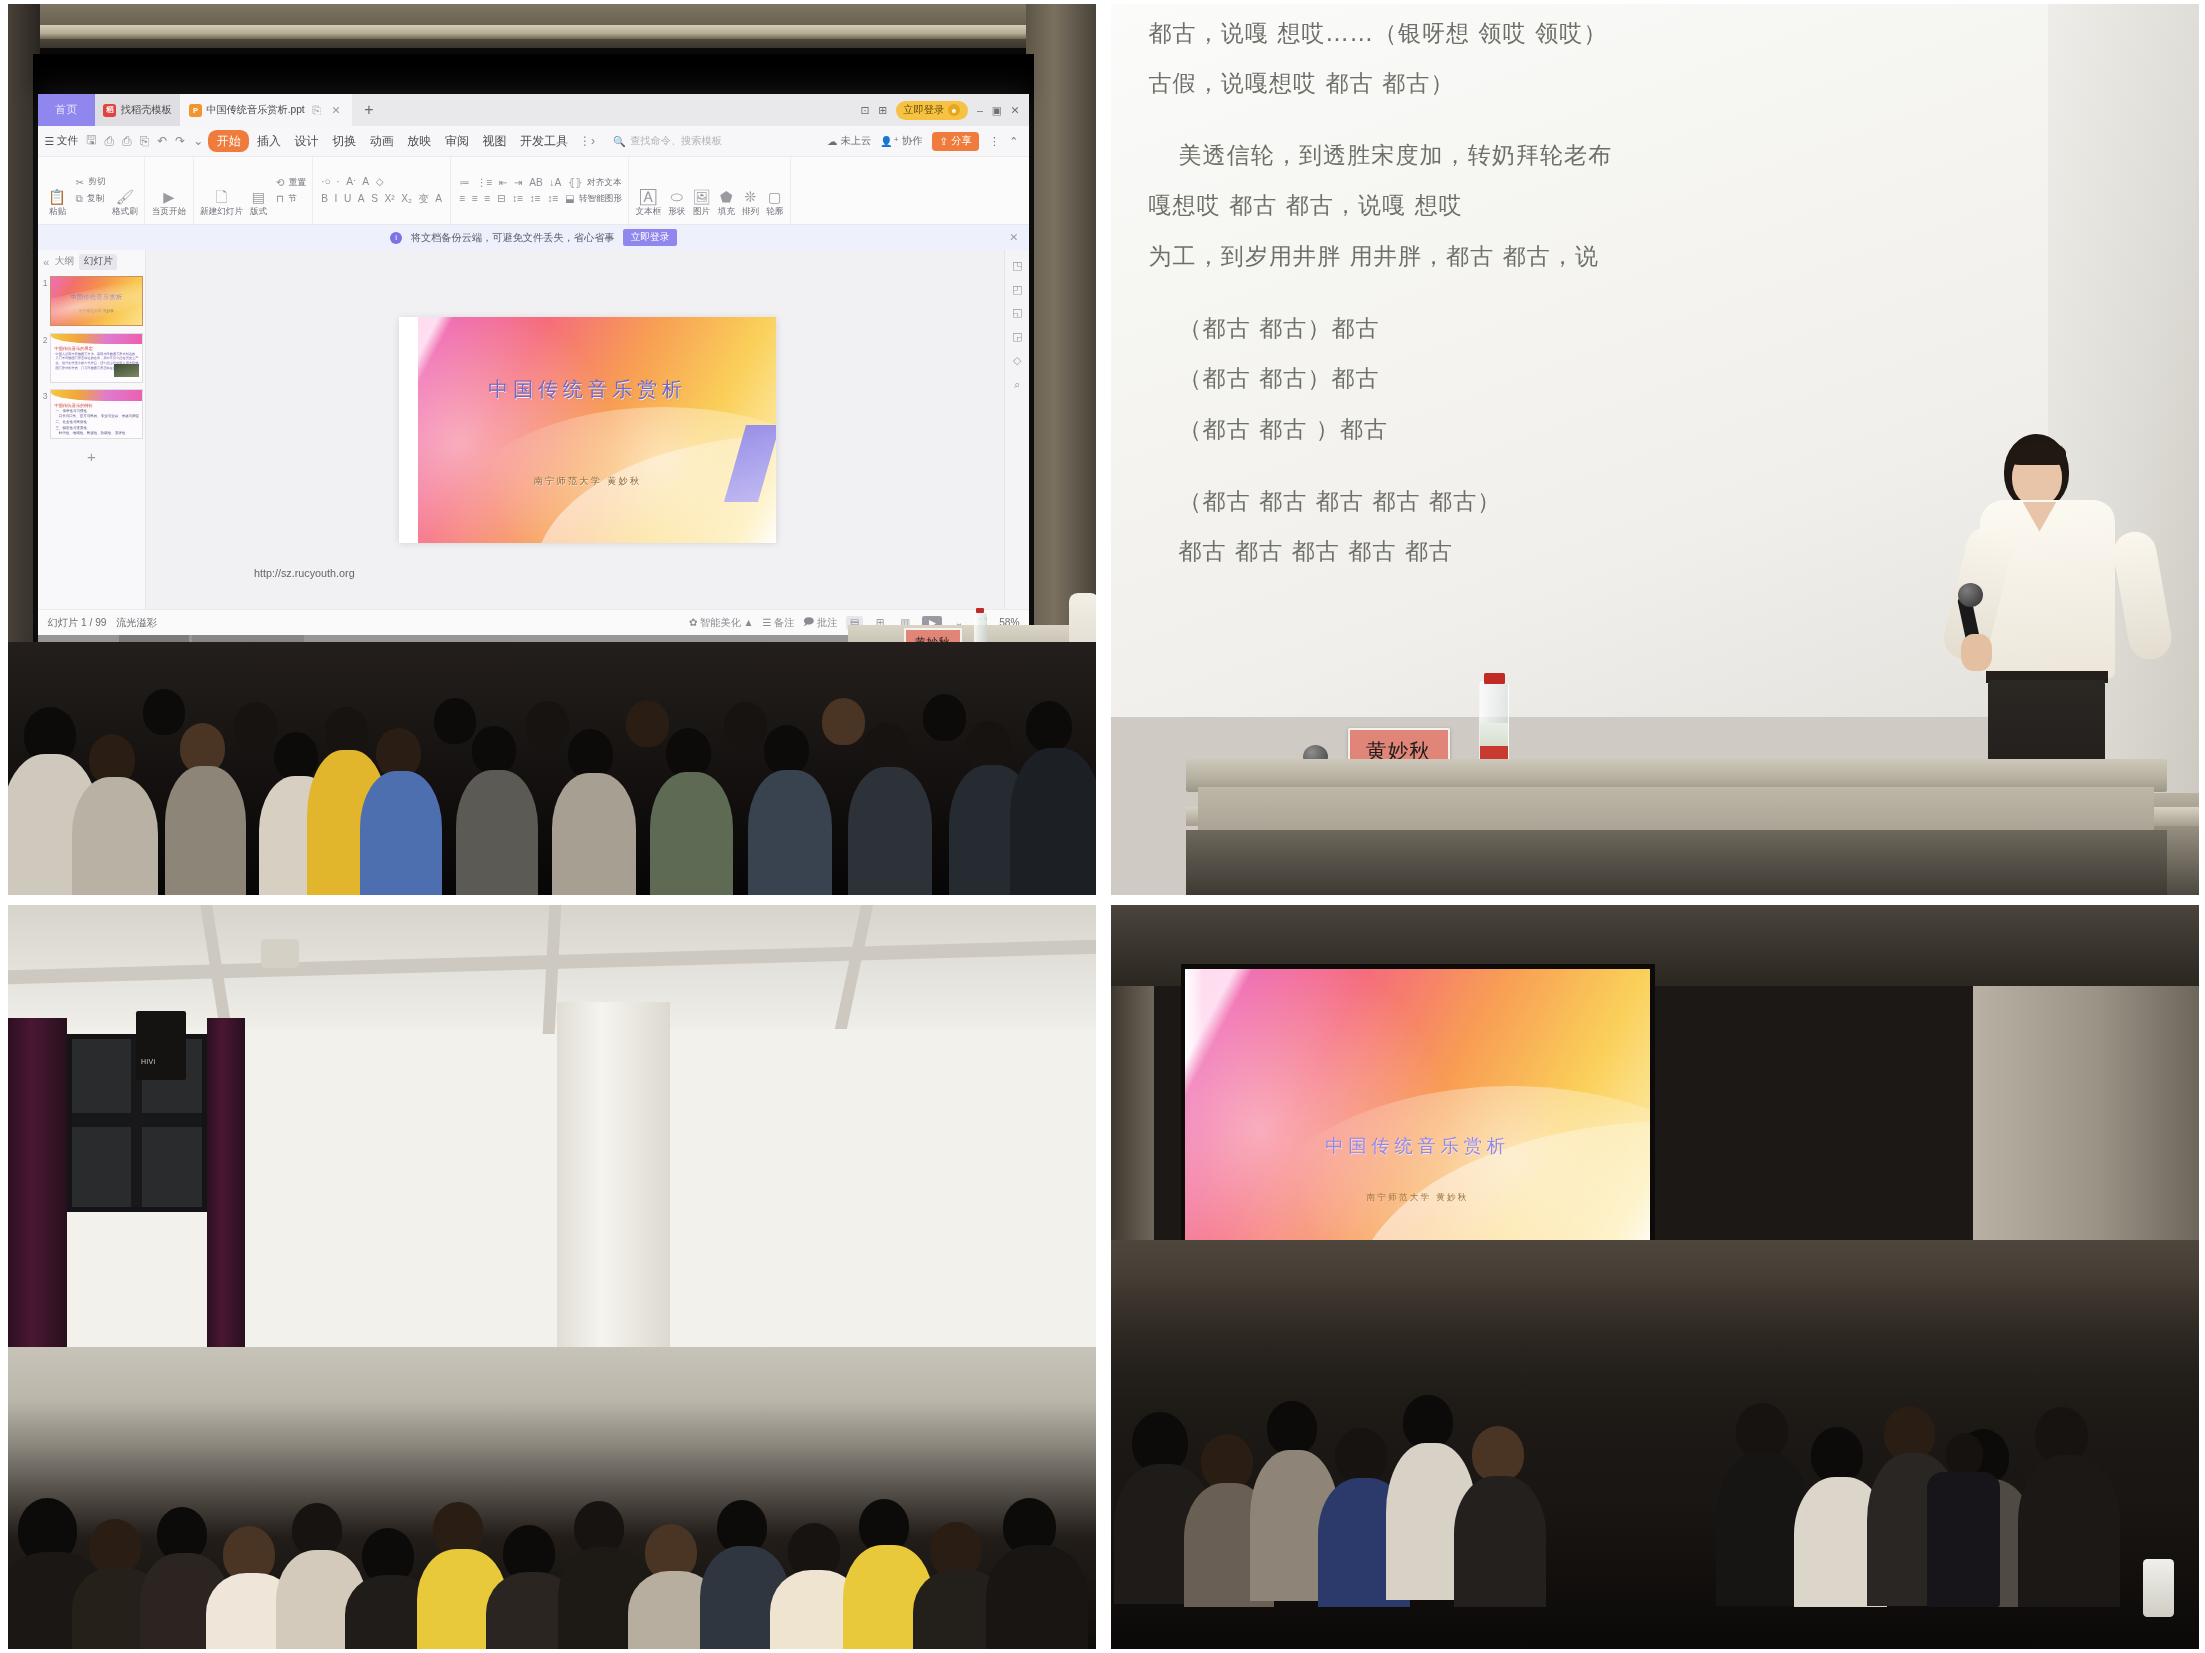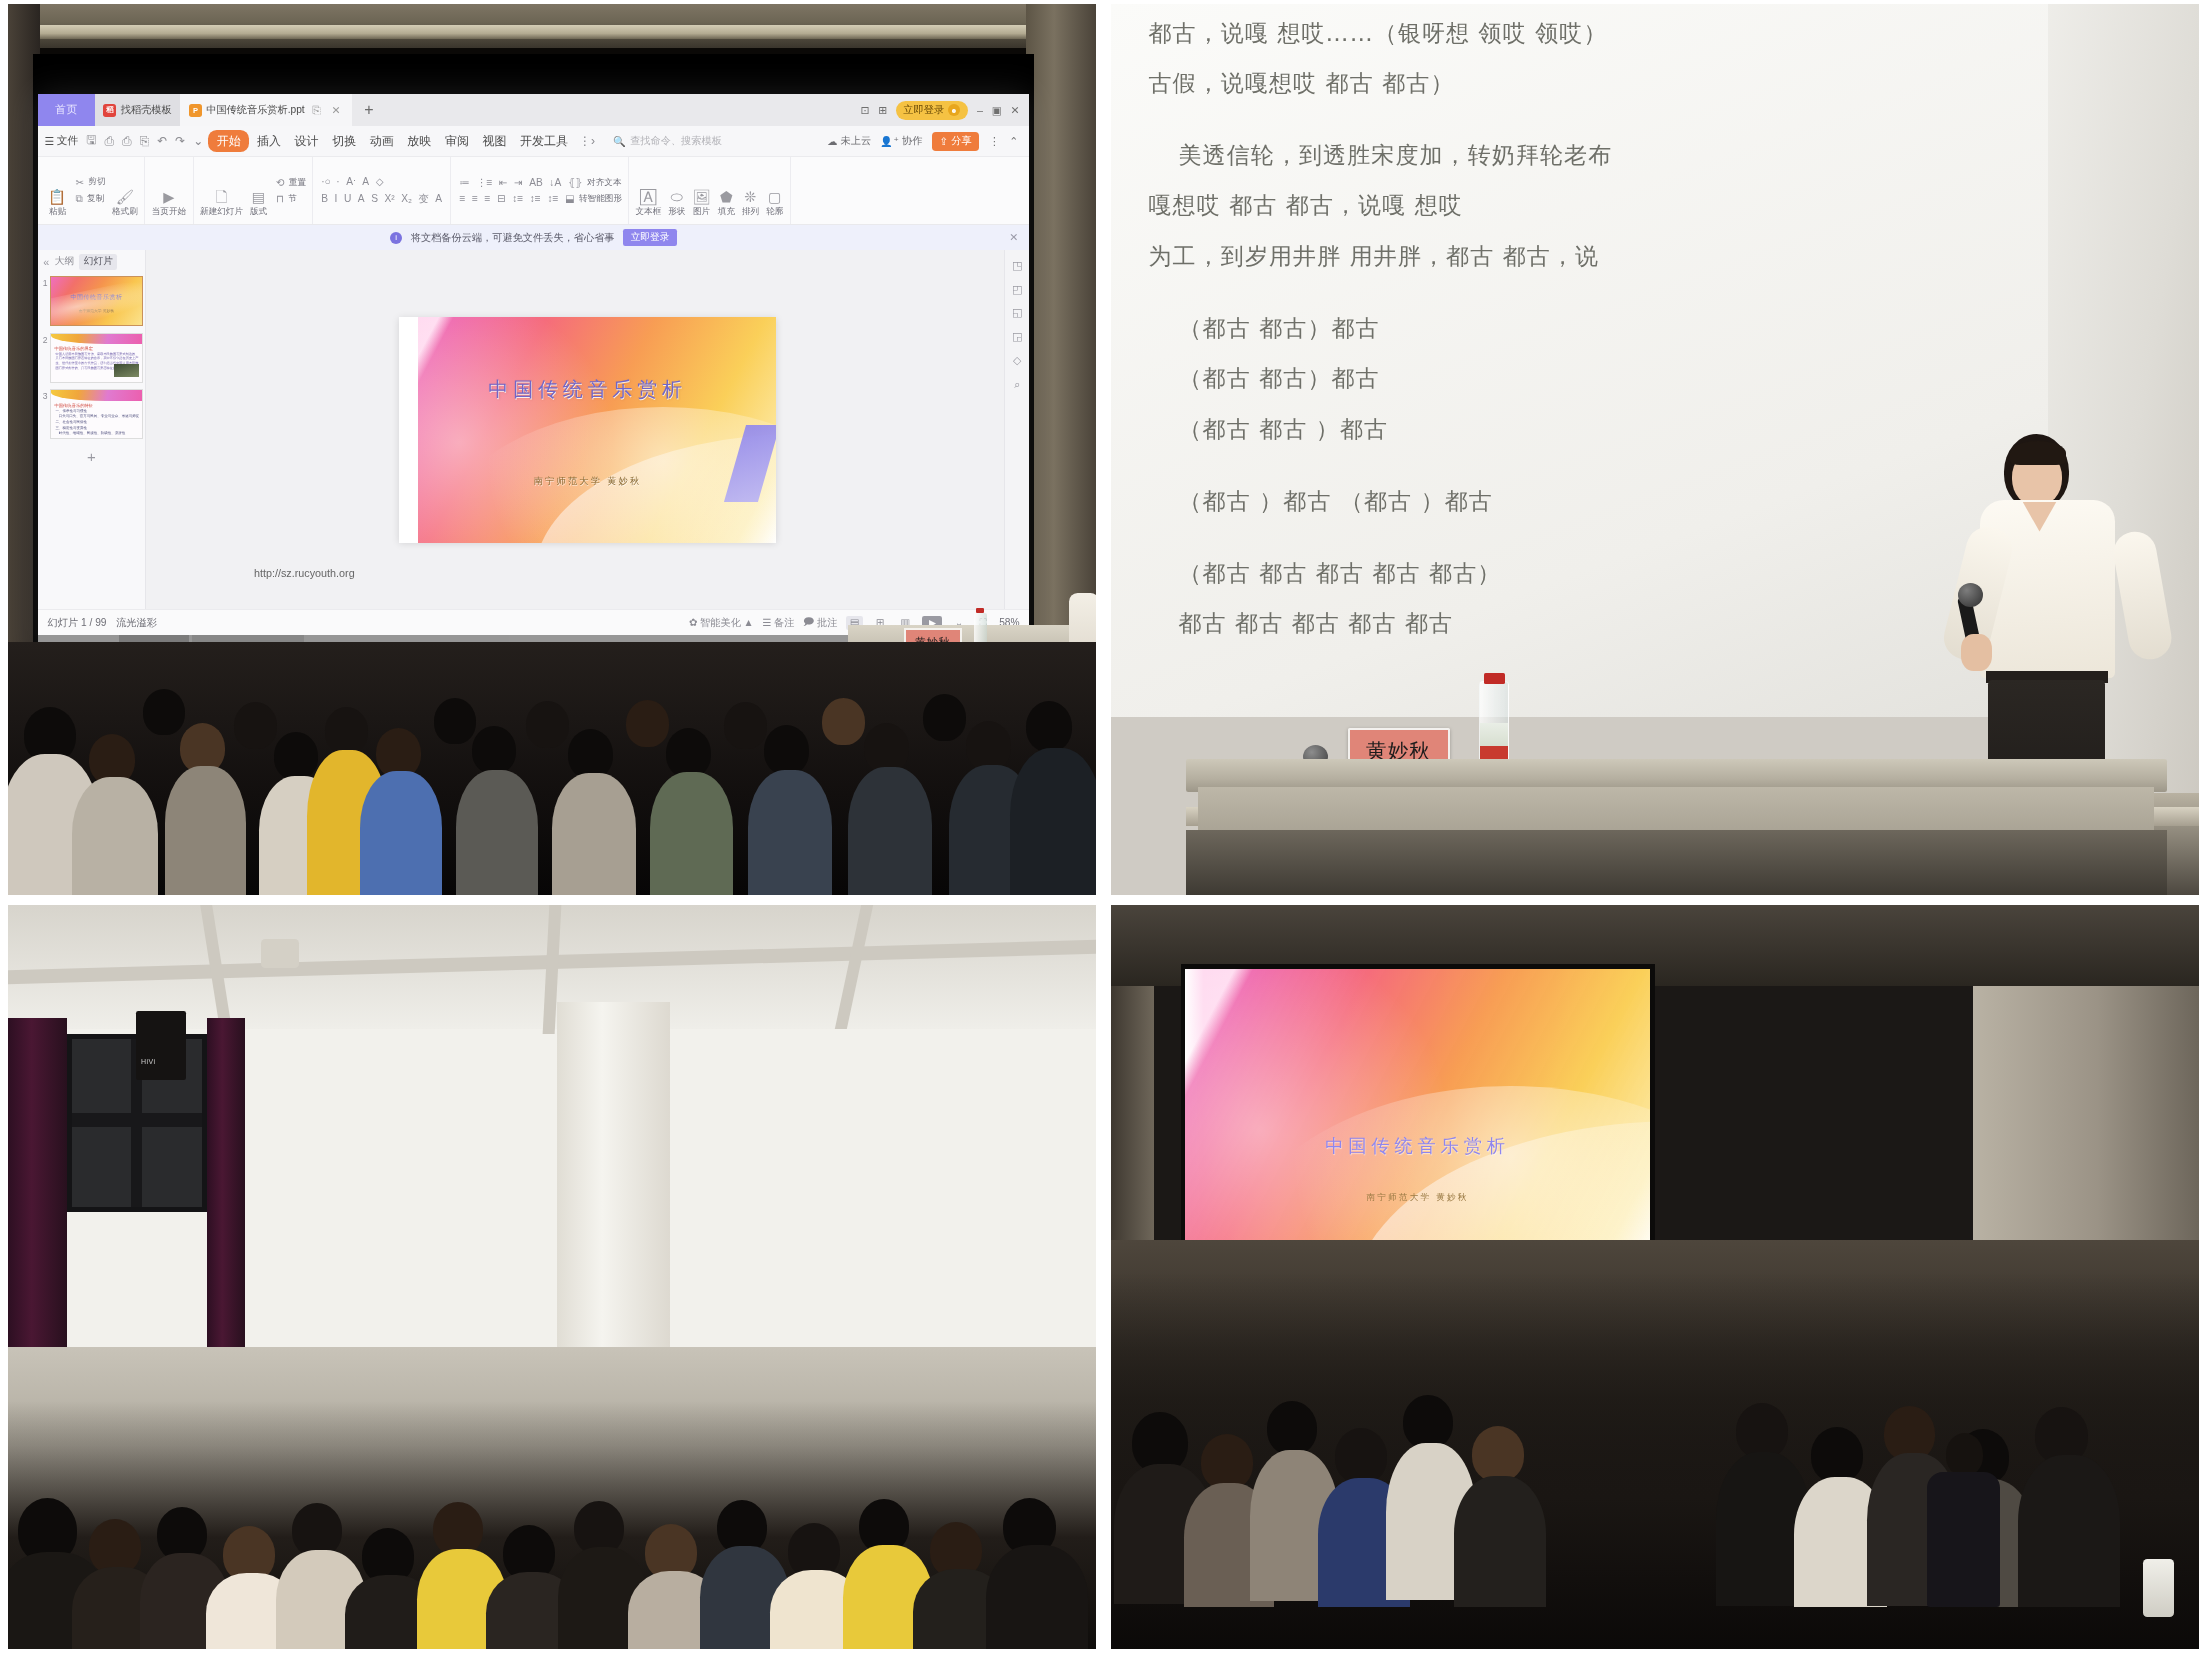--- a/index.html
+++ b/index.html
@@ -676,21 +676,20 @@
       <div class="p2-screen">
         <div class="lyr">
           <p>都古，说嘎 想哎……（银呀想 领哎 领哎）</p>
           <p>古假，说嘎想哎 都古 都古）</p>
           <p class="ind gap">美透信轮，到透胜宋度加，转奶拜轮老布</p>
           <p>嘎想哎 都古 都古，说嘎 想哎</p>
           <p>为工，到岁用井胖 用井胖，都古 都古，说</p>
           <p class="ind gap">（都古 都古）都古</p>
           <p class="ind">（都古 都古）都古</p>
           <p class="ind">（都古 都古 ）都古</p>
-          <p class="ind gap">（都古 ）都古 （都古 ）都古</p>
           <p class="ind gap">（都古 都古 都古 都古 都古）</p>
           <p class="ind">都古 都古 都古 都古 都古</p>
         </div>
       </div>
 
       <div class="speaker">
         <div class="sp-head"></div>
         <div class="sp-face"></div>
         <div class="sp-hairF"></div>
         <div class="sp-body"></div>

